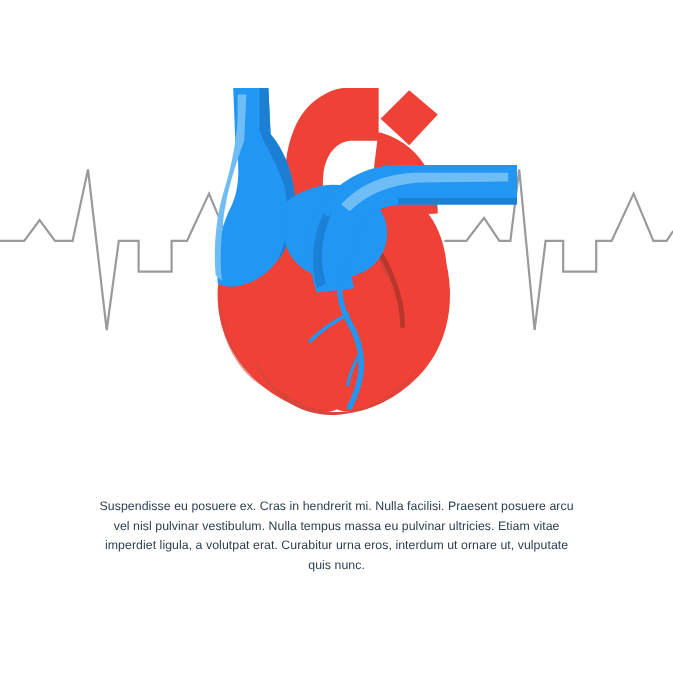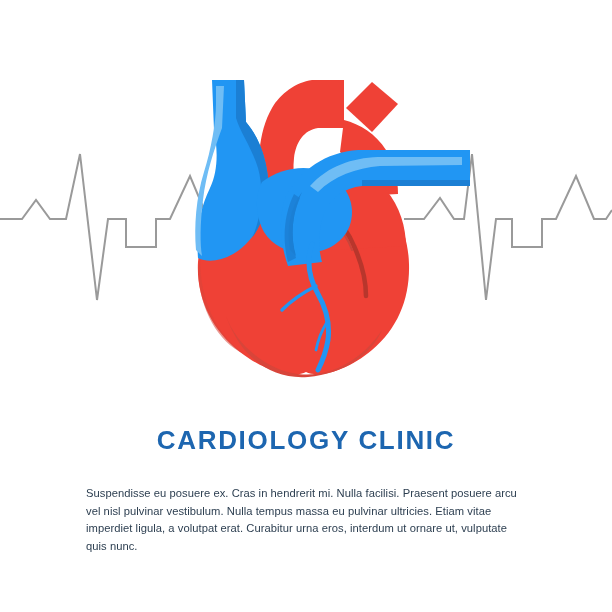--- a/index.html
+++ b/index.html
@@ -50,21 +50,21 @@
     white-space: nowrap;
   }
   .body-copy {
     margin: 0 auto;
     padding-top: 29px;
     width: 440px;
     font-family: "Liberation Sans", sans-serif;
     font-size: 11.2px;
     line-height: 17.6px;
     color: #2c3e50;
-    text-align: left;
+    text-align: center;
     letter-spacing: 0.05px;
   }
 </style>
 </head>
 <body>
 
 <div class="poster">
 
   <svg class="ecg-layer" viewBox="0 0 612 612" xmlns="http://www.w3.org/2000/svg">
     <g fill="none" stroke="#9a9a9a" stroke-width="2" stroke-linejoin="miter" stroke-linecap="butt">
@@ -142,17 +142,16 @@
            C282,240 284,214 294,194 Z"></path>
 
       <path fill="none" stroke="#2196f3" stroke-width="5" stroke-linecap="round" d="M312,244 C306,262 310,280 318,294 C326,308 330,324 328,340
            C326,352 322,362 318,370"></path>
       <path fill="none" stroke="#2196f3" stroke-width="3.4" stroke-linecap="round" d="M316,286 C304,292 292,300 282,310"></path>
       <path fill="none" stroke="#2196f3" stroke-width="2.8" stroke-linecap="round" d="M327,322 C322,330 318,340 316,350"></path>
     </g>
   </svg>
 
   <div class="text-block">
-    <h1 class="title">CARDIOLOGY CLINIC</h1>
     <p class="body-copy">Suspendisse eu posuere ex. Cras in hendrerit mi. Nulla facilisi. Praesent posuere arcu vel nisl pulvinar vestibulum. Nulla tempus massa eu pulvinar ultricies. Etiam vitae imperdiet ligula, a volutpat erat. Curabitur urna eros, interdum ut ornare ut, vulputate quis nunc.</p>
   </div>
 
 </div>
 
 </body></html>

